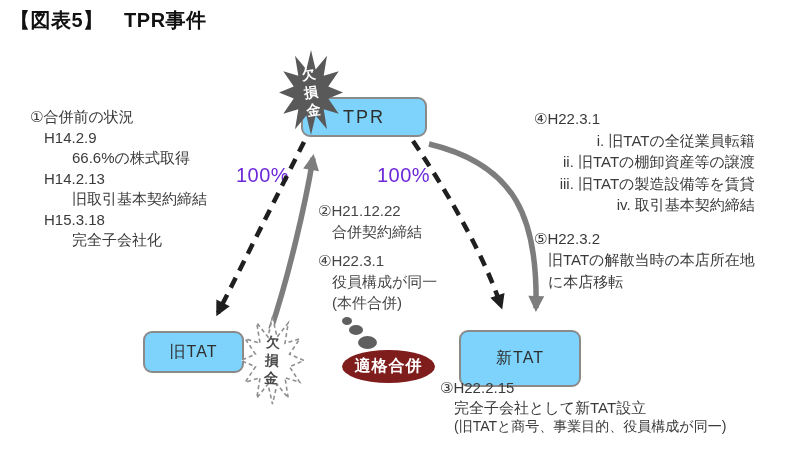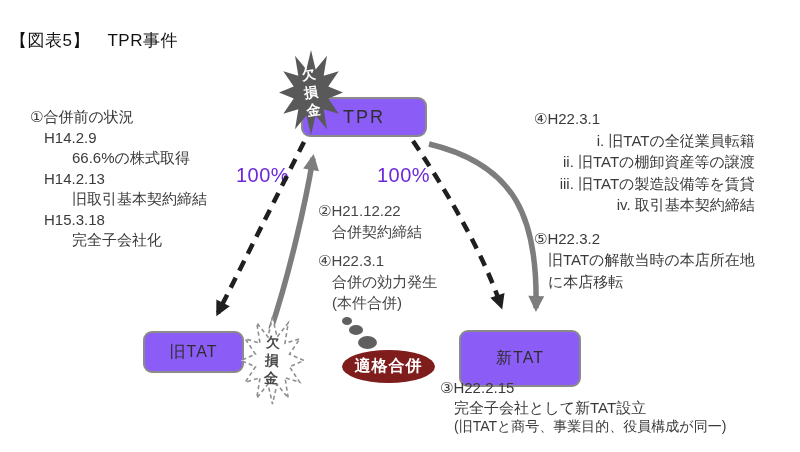--- a/index.html
+++ b/index.html
@@ -1,22 +1,22 @@
 <!DOCTYPE html>
 <html><head>
 <meta charset="utf-8">
 <style>
   html,body{margin:0;padding:0;background:#ffffff;}
   .canvas{
     position:relative;width:800px;height:452px;background:#ffffff;overflow:hidden;
     font-family:"Liberation Sans","DejaVu Sans",sans-serif;color:#3a3a3a;
   }
-  .title{position:absolute;left:10px;top:7px;font-size:17px;font-weight:normal;color:#111;letter-spacing:.5px;margin-top:22px;}
+  .title{position:absolute;left:10px;top:7px;font-size:20px;font-weight:bold;color:#111;letter-spacing:.5px;}
   .node{
-    position:absolute;background:#8b5cf6;border:2px solid #8a8a8a;border-radius:9px;
+    position:absolute;background:#7dd3fc;border:2px solid #8a8a8a;border-radius:9px;
     display:flex;align-items:center;justify-content:center;color:#2e2e2e;box-sizing:border-box;
   }
   .node-tpr{left:301px;top:97px;width:126px;height:40px;font-size:18px;letter-spacing:2px;}
   .node-old{left:143px;top:331px;width:101px;height:42px;font-size:16px;letter-spacing:1px;}
   .node-new{left:459px;top:330px;width:122px;height:57px;font-size:16px;letter-spacing:1px;}
   .svg-layer{position:absolute;left:0;top:0;width:800px;height:452px;pointer-events:none;z-index:5;}
   .badge-text{
     position:absolute;z-index:6;width:16px;font-weight:bold;font-size:14px;line-height:18px;
     text-align:center;word-break:break-all;
   }
@@ -80,21 +80,21 @@
     <div class="ind1">H14.2.13</div>
     <div class="ind2">旧取引基本契約締結</div>
     <div class="ind1">H15.3.18</div>
     <div class="ind2">完全子会社化</div>
   </div>
 
   <div class="note note-center">
     <div>②H21.12.22</div>
     <div class="ind1">合併契約締結</div>
     <div class="gap8">④H22.3.1</div>
-    <div class="ind1">合併の効力発生</div>
+    <div class="ind1">役員構成が同一</div>
     <div class="ind1">(本件合併)</div>
   </div>
 
   <div class="note note-right">
     <div>④H22.3.1</div>
     <div class="ind3">i. 旧TATの全従業員転籍</div>
     <div class="ind3">ii. 旧TATの棚卸資産等の譲渡</div>
     <div class="ind3">iii. 旧TATの製造設備等を賃貸</div>
     <div class="ind3">iv. 取引基本契約締結</div>
     <div class="gap10">⑤H22.3.2</div>

